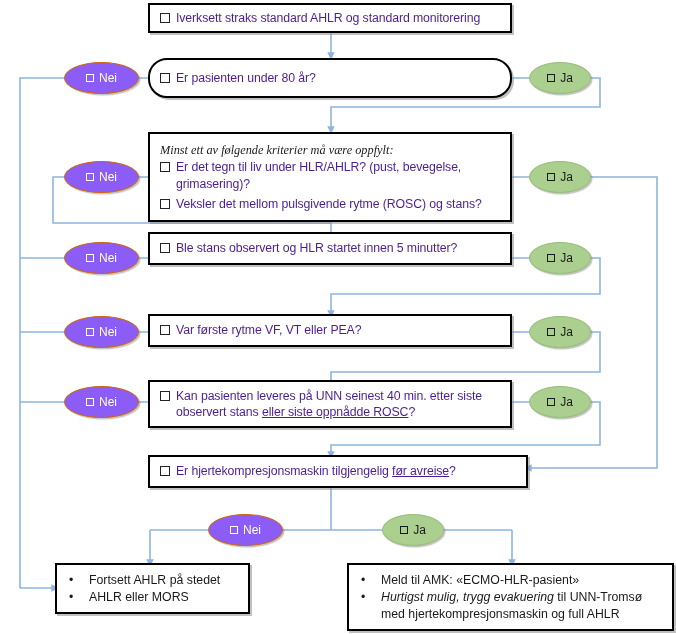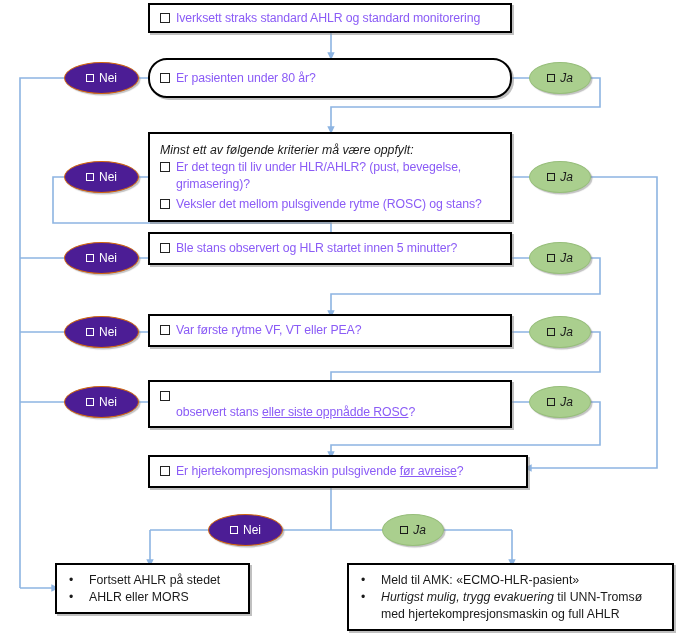--- a/index.html
+++ b/index.html
@@ -35,21 +35,21 @@
     border: 2.2px solid #000000;
     box-shadow: 2px 2px 0 0 rgba(140,140,140,0.55);
     display: flex;
     flex-direction: column;
     justify-content: center;
   }
   .line {
     display: flex;
     align-items: flex-start;
     font-size: 12.3px;
-    color: #8b5cf6;
+    color: #4c1d95;
     line-height: 1.32;
     letter-spacing: -0.1px;
   }
   .cb {
     flex: 0 0 auto;
     display: inline-block;
     width: 8px;
     height: 8px;
     border: 1.6px solid #222;
     margin-right: 6px;
@@ -58,20 +58,21 @@
   }
   .txt { flex: 1 1 auto; }
   .it { font-style: italic; }
   .ul { text-decoration: underline; }
   .hdr {
     font-size: 12.3px;
     font-style: italic;
     color: #1a1a1a;
     line-height: 1.32;
     margin-bottom: 1px;
+    font-family: Liberation Serif, serif;
   }
   .bullet-line {
     display: flex;
     align-items: flex-start;
     font-size: 12.3px;
     color: #1a1a1a;
     line-height: 1.35;
   }
   .bdot {
     flex: 0 0 auto;
@@ -93,30 +94,29 @@
     box-shadow: 1.5px 1.5px 1px rgba(120,120,120,0.45);
   }
   .pill .pcb {
     display: inline-block;
     width: 8px;
     height: 8px;
     margin-right: 5px;
     box-sizing: border-box;
   }
   .pill.nei {
-    background: #4c1d95;
+    background: #8b5cf6;
     border: 1px solid #D0650F;
     color: #ffffff;
   }
   .pill.nei .pcb { border: 1.6px solid #ffffff; background: transparent; }
   .pill.ja {
     background: #AACF8E;
     border: 1px solid #97BE7B;
     color: #1a1a1a;
-    font-style: italic;
   }
   .pill.ja .pcb { border: 1.6px solid #1a1a1a; background: transparent; }
 </style>
 </head>
 <body>
 
 <div id="flow">
 
   <svg id="connectors" viewBox="0 0 676 634" width="676" height="634">
     <defs>
@@ -231,38 +231,38 @@
   </div>
   <div class="pill ja" style="left:529px; top:316px; width:62px; height:32px;">
     <span class="pcb"></span>
     <span>Ja</span>
   </div>
 
   <div class="node" style="left:148px; top:380px; width:364px; height:48px; padding:0 10px;">
     <div class="line">
       <span class="cb"></span>
       <span class="txt">
-        <br>
+        <span>Kan pasienten leveres på UNN seinest 40 min. etter siste</span><br>
         <span>observert stans </span><span class="ul">eller siste oppnådde ROSC</span><span>?</span>
       </span>
     </div>
   </div>
   <div class="pill nei" style="left:64px; top:386px; width:75px; height:32px;">
     <span class="pcb"></span>
     <span>Nei</span>
   </div>
   <div class="pill ja" style="left:529px; top:386px; width:62px; height:32px;">
     <span class="pcb"></span>
     <span>Ja</span>
   </div>
 
   <div class="node" style="left:148px; top:455px; width:380px; height:33px; padding:0 10px;">
     <div class="line">
       <span class="cb"></span>
-      <span class="txt"><span>Er hjertekompresjonsmaskin  pulsgivende </span><span class="ul">før avreise</span><span>?</span></span>
+      <span class="txt"><span>Er hjertekompresjonsmaskin  tilgjengelig </span><span class="ul">før avreise</span><span>?</span></span>
     </div>
   </div>
   <div class="pill nei" style="left:208px; top:514px; width:75px; height:32px;">
     <span class="pcb"></span>
     <span>Nei</span>
   </div>
   <div class="pill ja" style="left:382px; top:514px; width:62px; height:32px;">
     <span class="pcb"></span>
     <span>Ja</span>
   </div>

